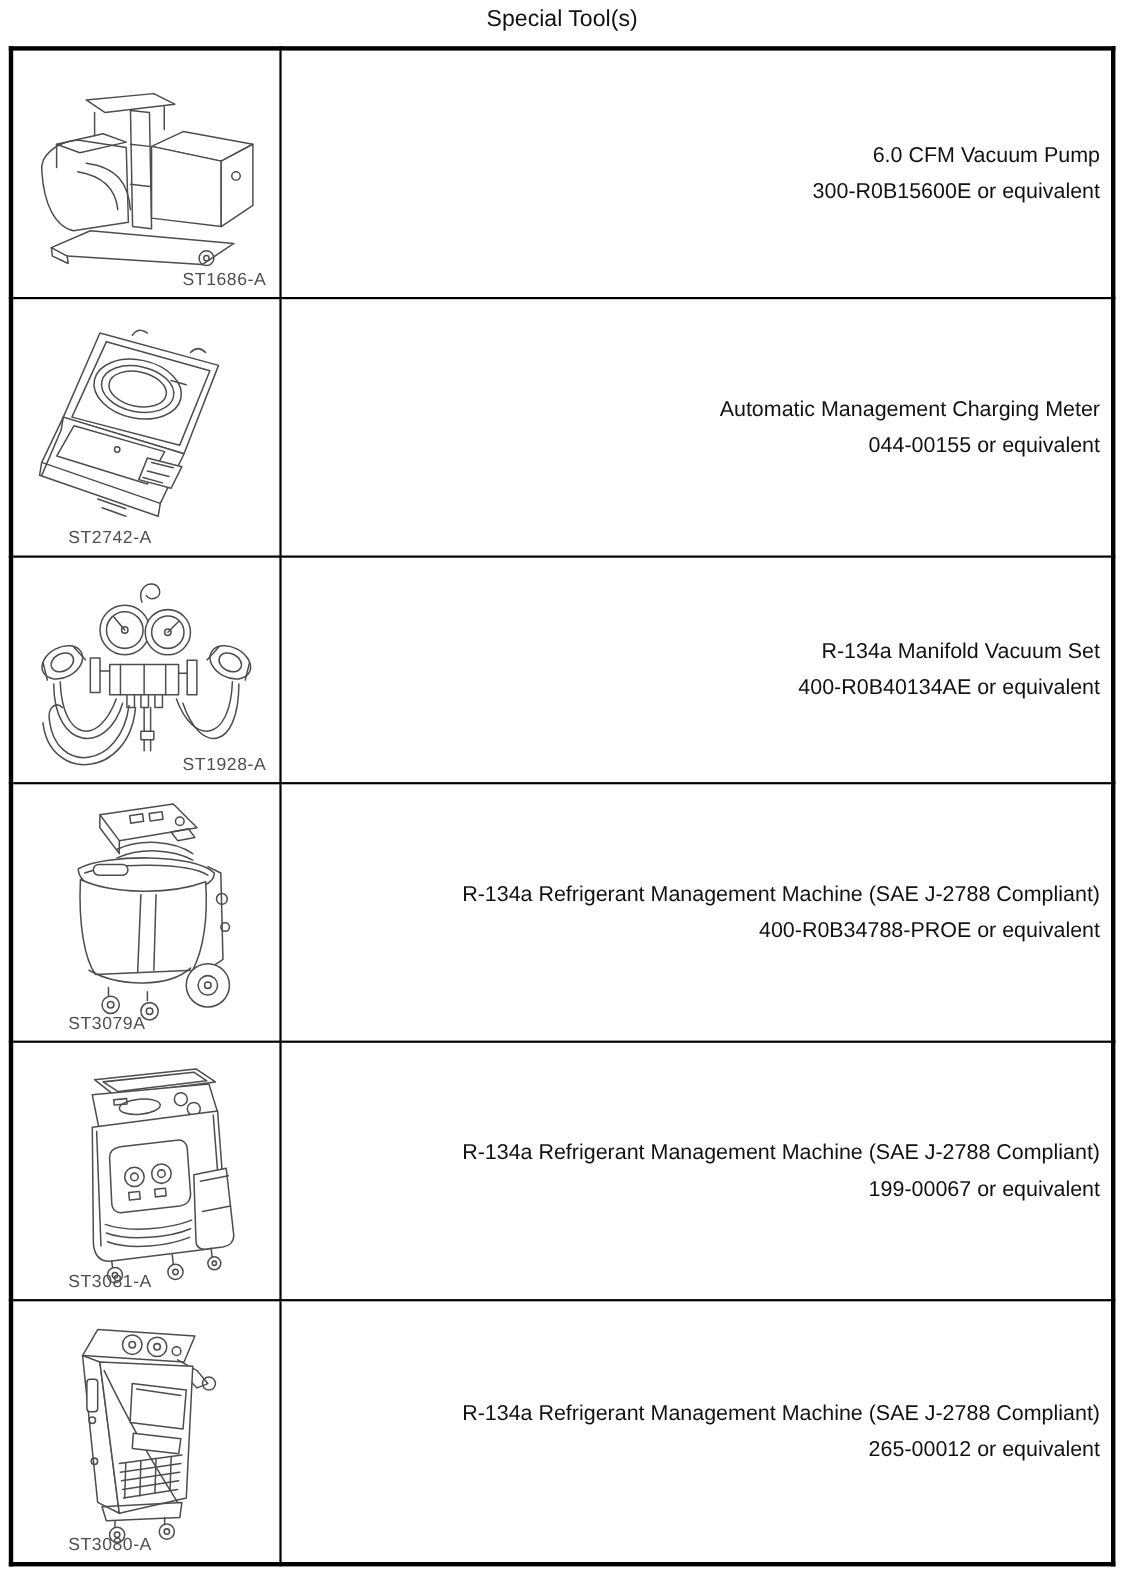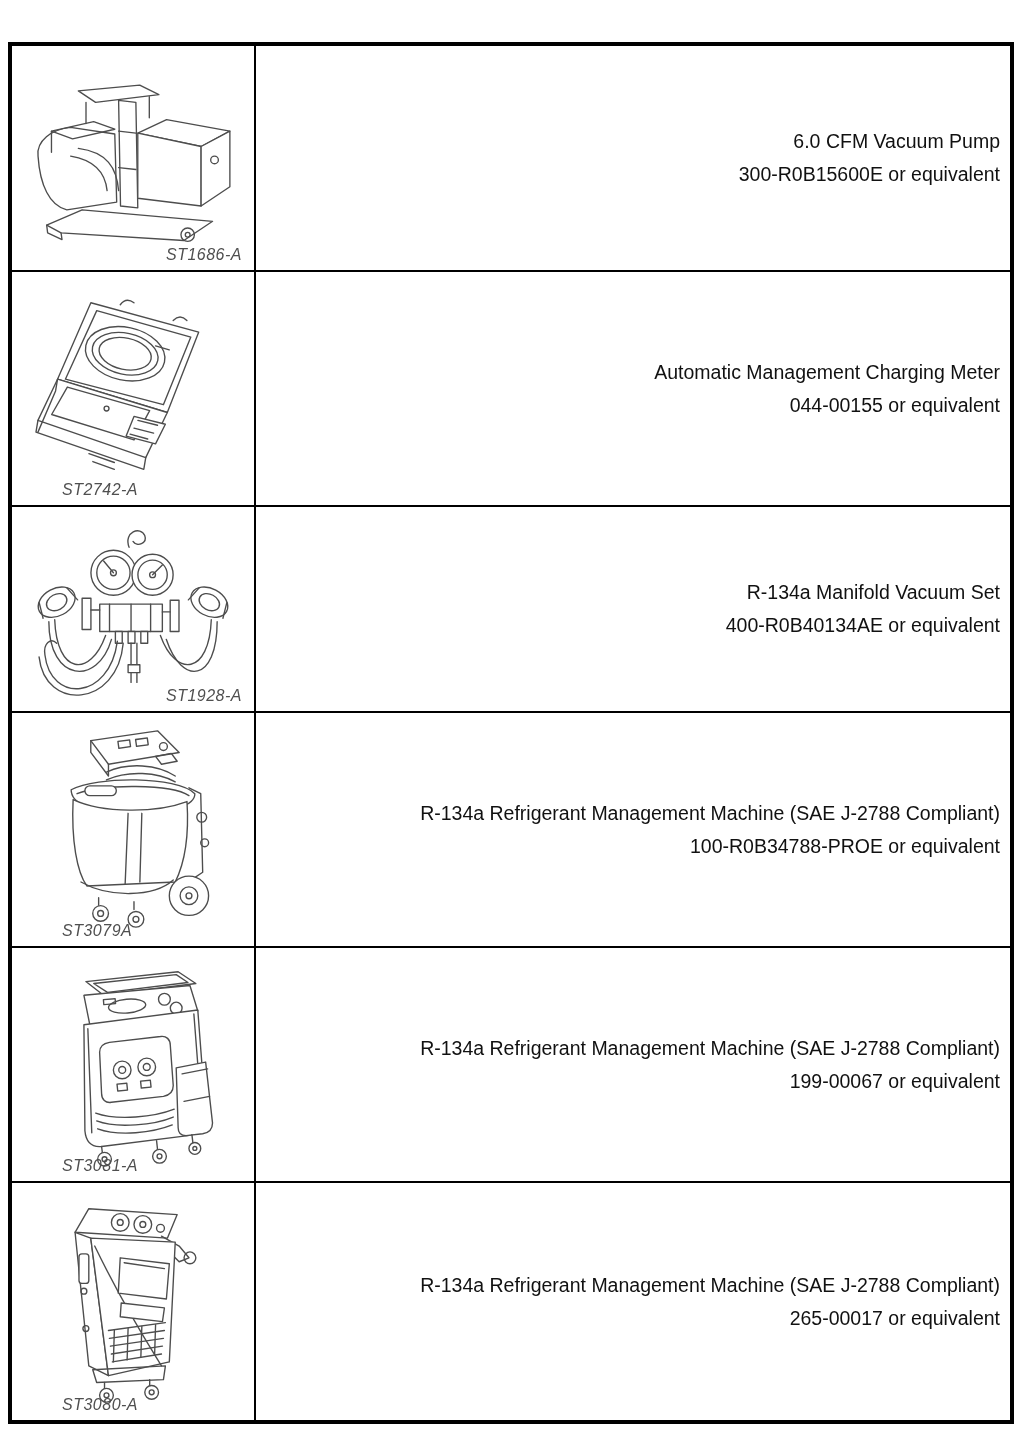--- a/index.html
+++ b/index.html
@@ -39,21 +39,20 @@
   }
   table.tools {
     border-width: 4px;
   }
   td.img-cell {
     width: 238px;
     position: relative;
     vertical-align: middle;
     text-align: center;
     padding: 2px;
-    font-style: italic;
   }
   td.txt-cell {
     vertical-align: middle;
     padding: 0 10px;
     font-size: 19.5px;
     line-height: 33px;
     text-align: right;
   }
   .tool-id {
     position: absolute;
@@ -75,20 +74,21 @@
     stroke-linejoin: round;
     stroke-linecap: round;
   }
   .art .fw { fill: #ffffff; }
 </style>
 </head>
 <body>
 
 <div class="page">
 
+  <div class="page-title">Special Tool(s)</div>
 
   <table class="tools">
     <tbody>
 
       <tr style="height:227px;">
         <td class="img-cell">
           <svg class="art" width="222" height="188" viewBox="0 0 230 196">
             <path d="M25,168 L62,152 L198,164 L168,184 L40,176 Z"></path>
             <path d="M25,168 L26,176 L41,183 L40,176"></path>
             <path class="fw" d="M16,96 C14,80 30,68 50,66 L96,73 L98,144 L46,152 C28,148 18,126 16,96 Z"></path>
@@ -214,21 +214,21 @@
             <path d="M72,178 l0,8 M108,182 l0,8"></path>
             <circle class="fw" cx="74" cy="194" r="8"></circle>
             <circle cx="74" cy="194" r="3"></circle>
             <circle class="fw" cx="110" cy="200" r="8"></circle>
             <circle cx="110" cy="200" r="3"></circle>
           </svg>
           <span class="tool-id left">ST3079A</span>
         </td>
         <td class="txt-cell">
           <div>R-134a Refrigerant Management Machine (SAE J-2788 Compliant)</div>
-          <div>100-R0B34788-PROE or equivalent</div>
+          <div>400-R0B34788-PROE or equivalent</div>
         </td>
       </tr>
 
       <tr style="height:235px;">
         <td class="img-cell">
           <svg class="art" width="212" height="214" viewBox="0 0 212 218">
             <path class="fw" d="M58,24 L152,14 L170,26 L76,38 Z"></path>
             <path d="M66,26 L150,17 L162,25 L80,35 Z"></path>
             <path class="fw" d="M56,38 L164,28 L172,54 L62,68 Z"></path>
             <ellipse cx="100" cy="49" rx="19" ry="7" transform="rotate(-5 100 49)"></ellipse>
@@ -289,19 +289,19 @@
             <path d="M76,193 l0,8 M122,190 l0,8"></path>
             <circle class="fw" cx="78" cy="206" r="7"></circle>
               <circle cx="78" cy="206" r="2.5"></circle>
             <circle class="fw" cx="124" cy="203" r="7"></circle>
               <circle cx="124" cy="203" r="2.5"></circle>
           </svg>
           <span class="tool-id left">ST3080-A</span>
         </td>
         <td class="txt-cell">
           <div>R-134a Refrigerant Management Machine (SAE J-2788 Compliant)</div>
-          <div>265-00017 or equivalent</div>
+          <div>265-00012 or equivalent</div>
         </td>
       </tr>
 
     </tbody>
   </table>
 </div>
 
 </body></html>

